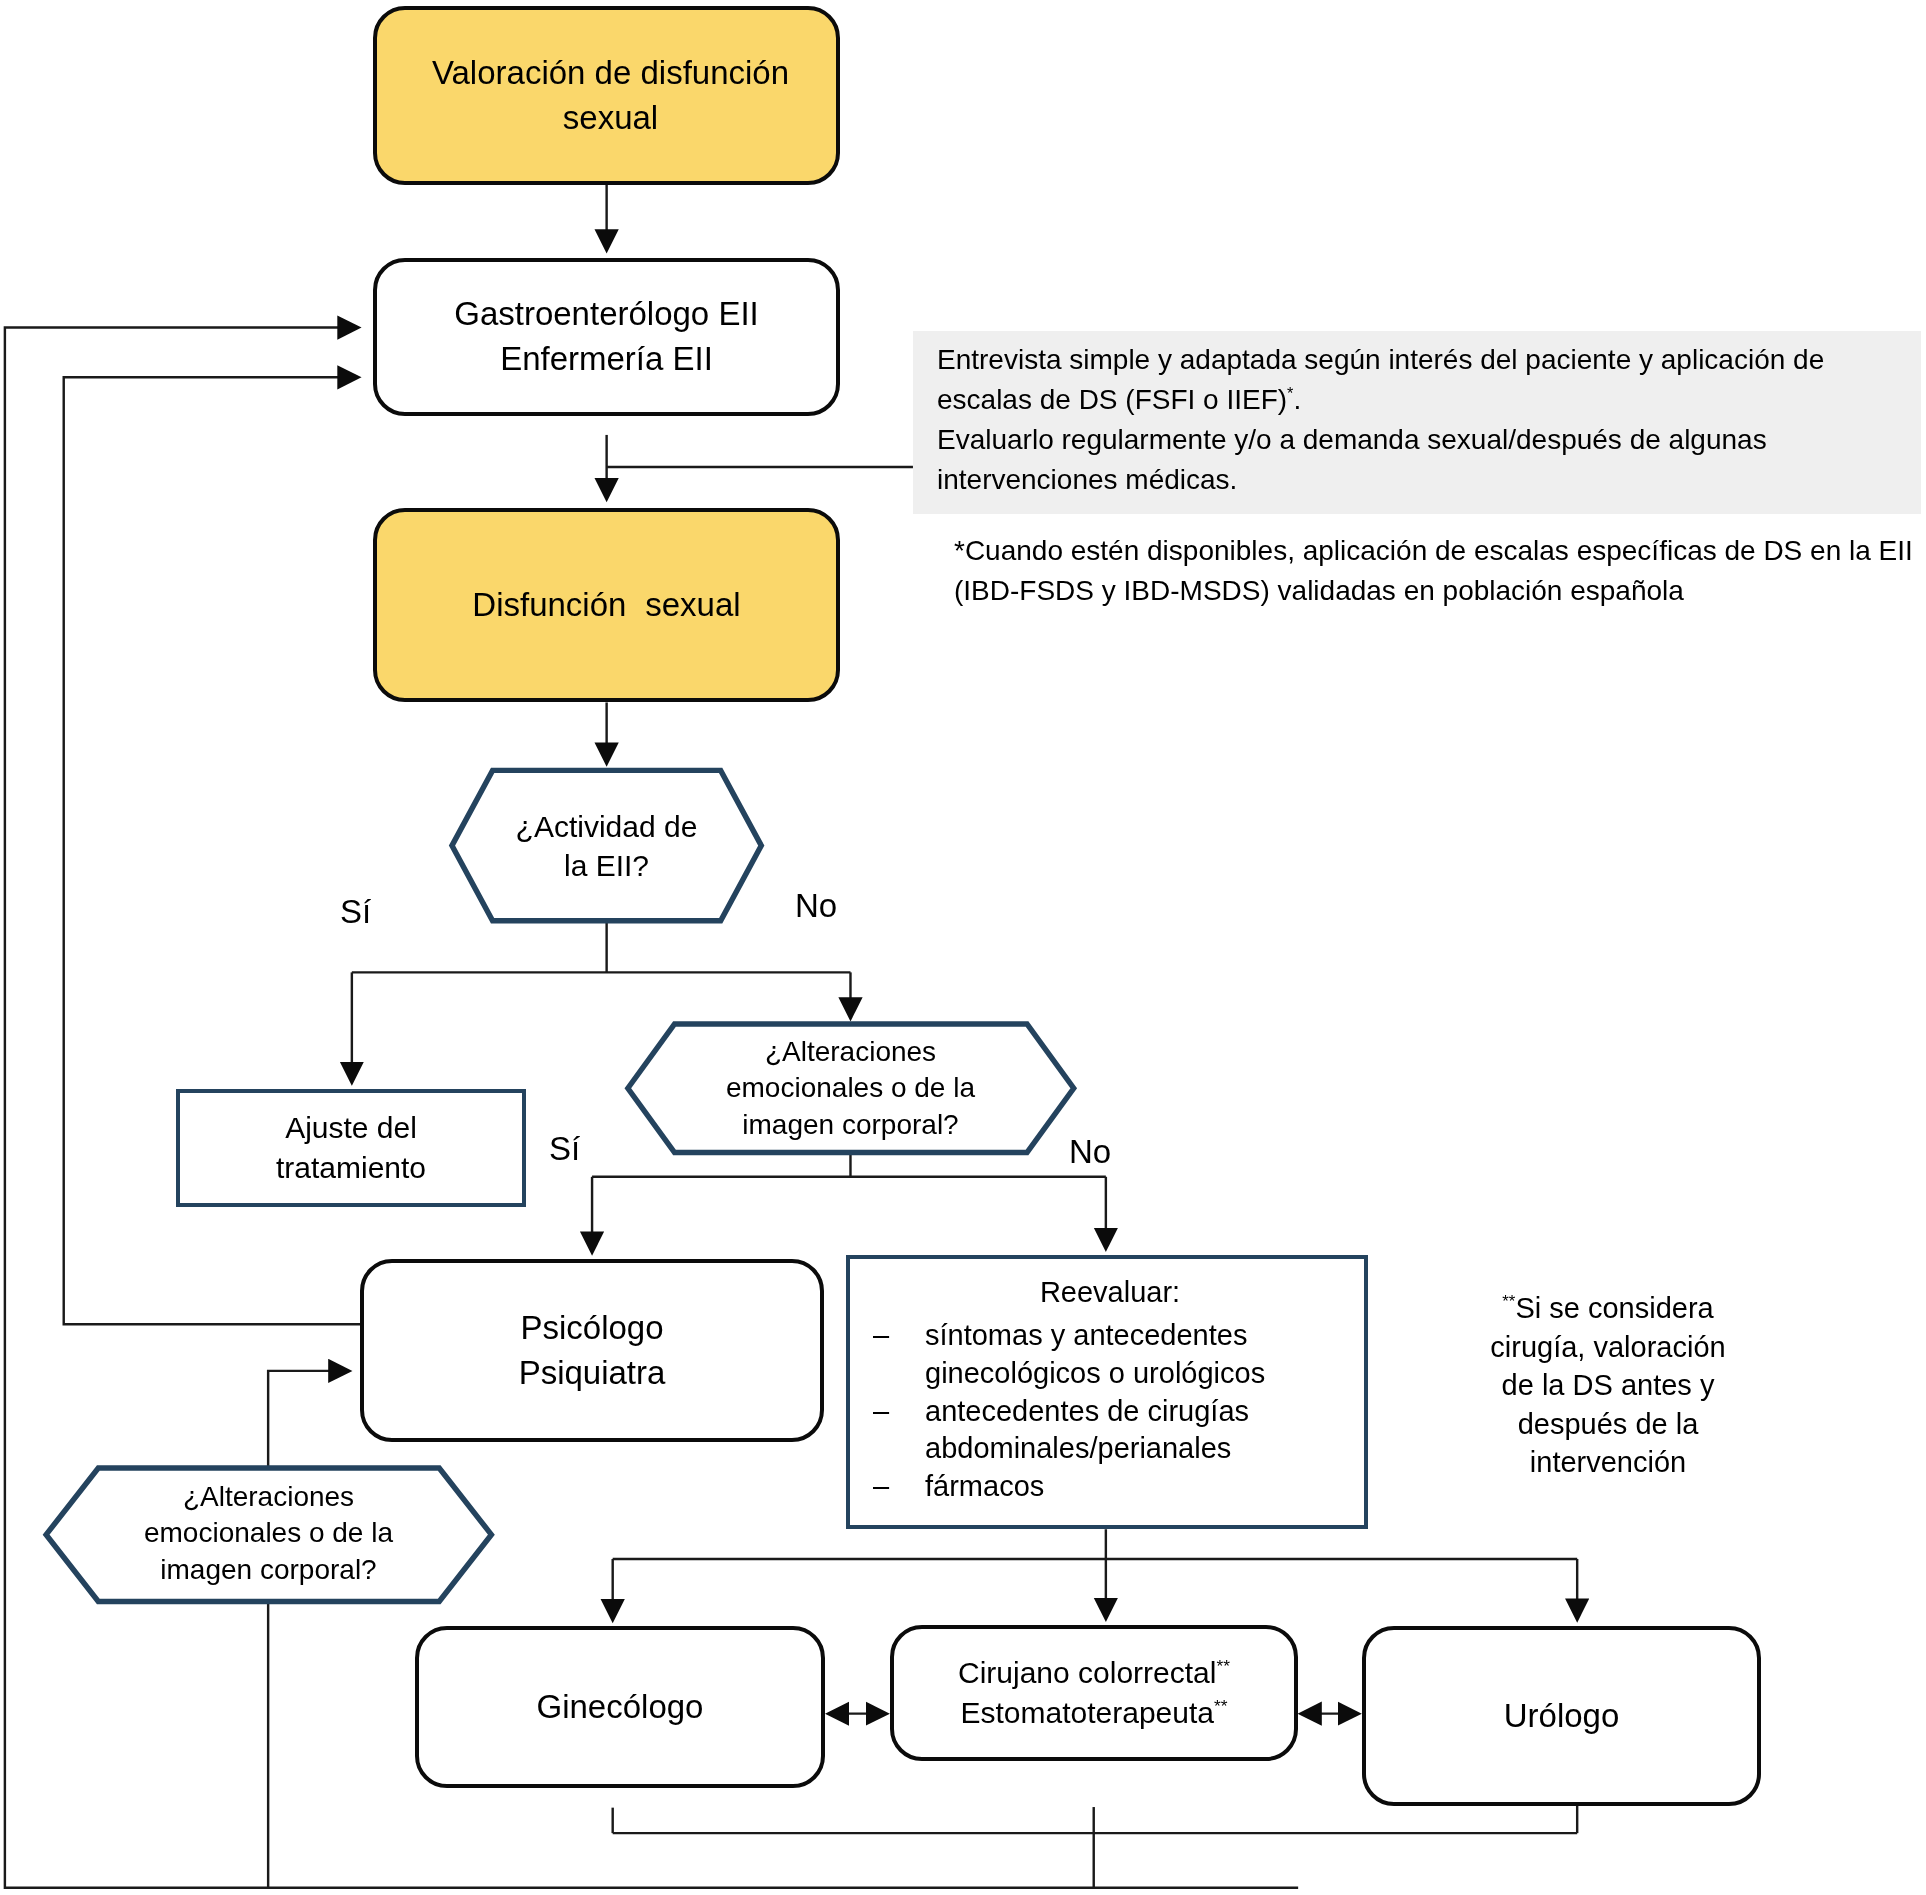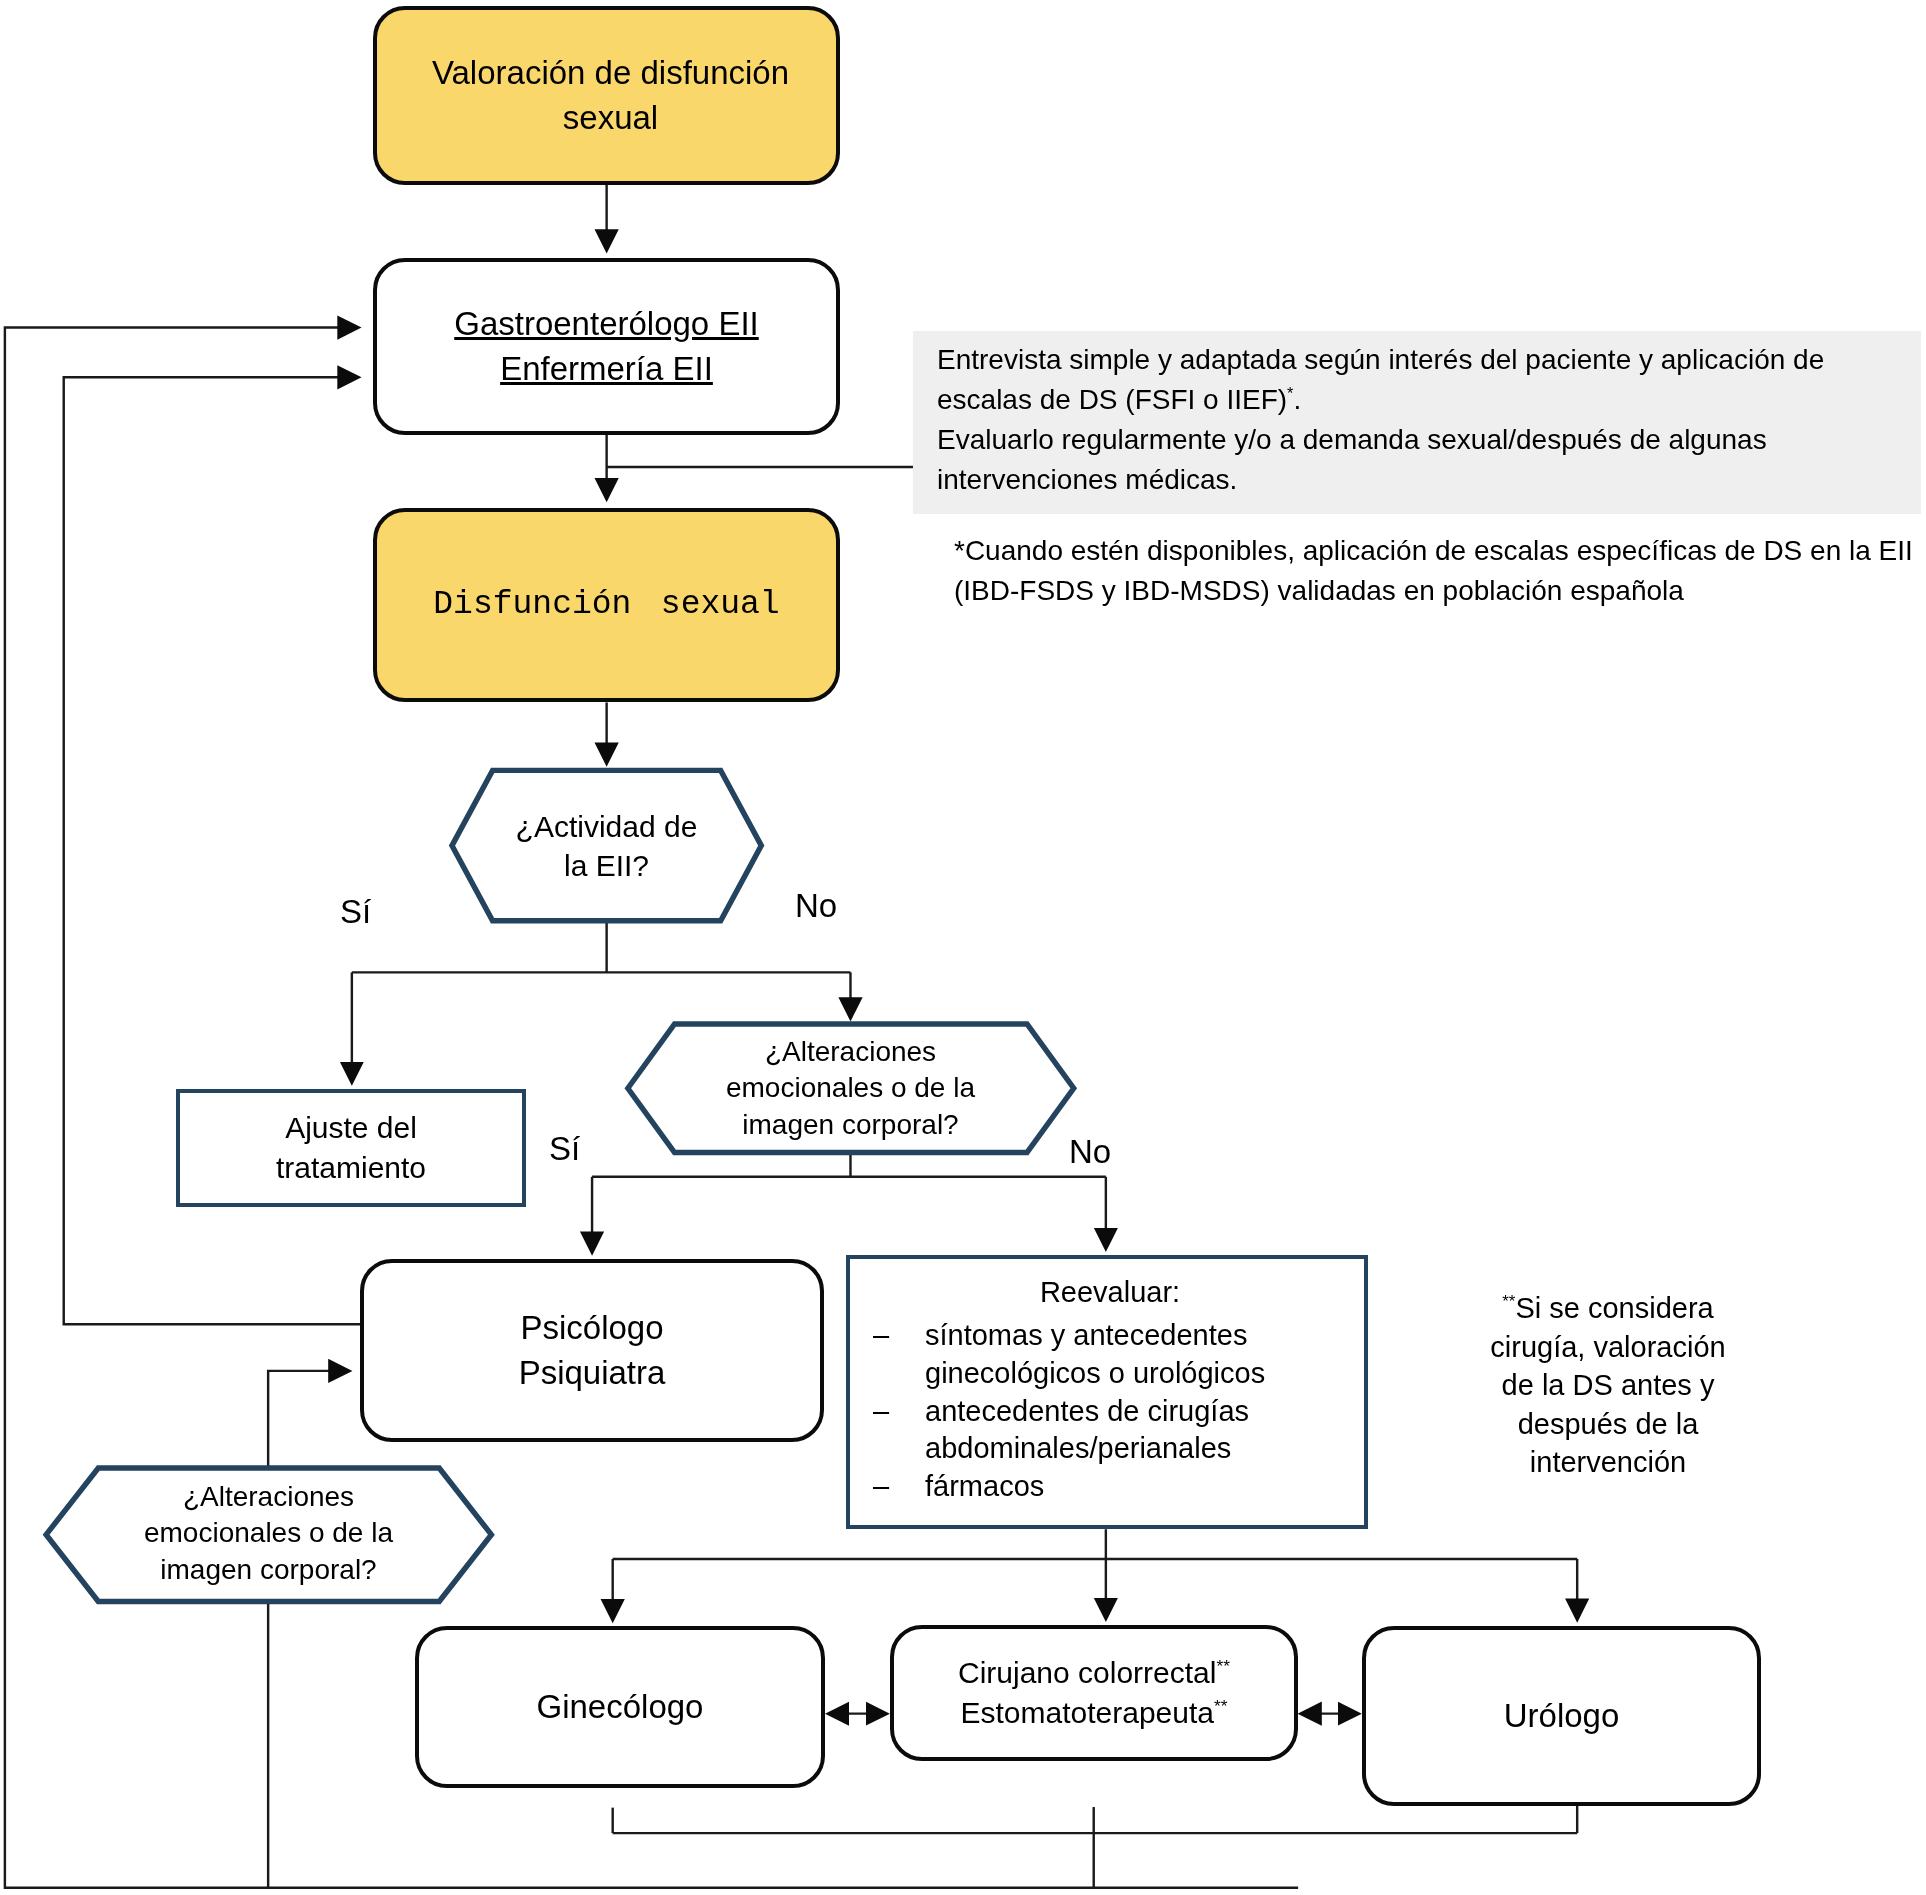--- a/index.html
+++ b/index.html
@@ -82,26 +82,26 @@
       <polygon points="745,1394 812,1270 1188,1270 1255,1394 1188,1518 812,1518"></polygon>
       <polygon points="1035,1794 1112,1688 1693,1688 1770,1794 1693,1900 1112,1900"></polygon>
       <polygon points="76,2530 162,2420 724,2420 810,2530 724,2640 162,2640"></polygon>
     </g>
   </svg>
 
   <div class="box yellow" style="left:373px; top:6px; width:467px; height:179px;padding-left:8px;">
     <div style="width:388px;">Valoración de disfunción sexual</div>
   </div>
 
-  <div class="box" style="left:373px; top:258px; width:467px; height:177px;text-decoration:underline;">
+  <div class="box" style="left:373px; top:258px; width:467px; height:158px;">
     <div>Gastroenterólogo EII</div>
     <div>Enfermería EII</div>
   </div>
 
-  <div class="box yellow" style="left:373px; top:508px; width:467px; height:194px;font-family:Liberation Mono, monospace;">
+  <div class="box yellow" style="left:373px; top:508px; width:467px; height:194px;">
     <div style="word-spacing:9.7px;">Disfunción sexual</div>
   </div>
 
   <div class="hexlabel" style="left:467px; top:778px; width:279px; height:136px;">
     <div>¿Actividad de</div>
     <div>la EII?</div>
   </div>
 
   <div class="edge-label" style="left:340px; top:893px;">Sí</div>
   <div class="edge-label" style="left:795px; top:887px;">No</div>

